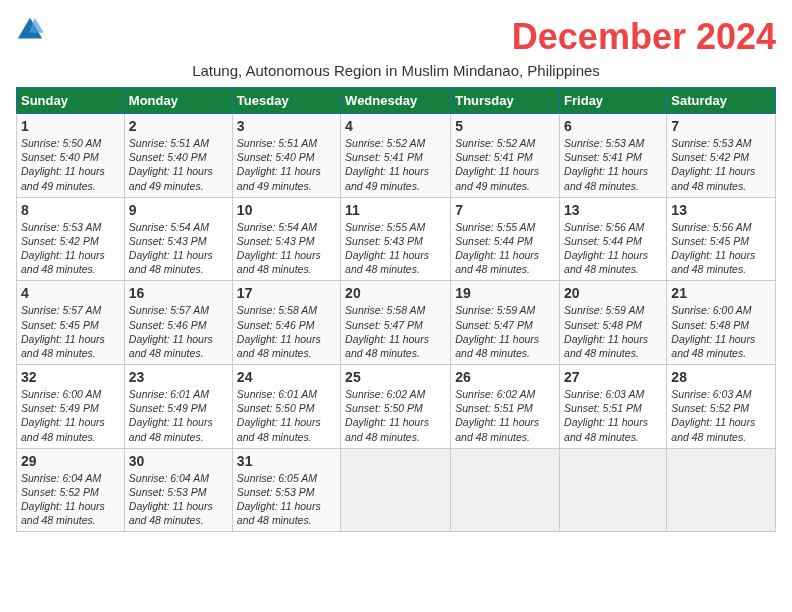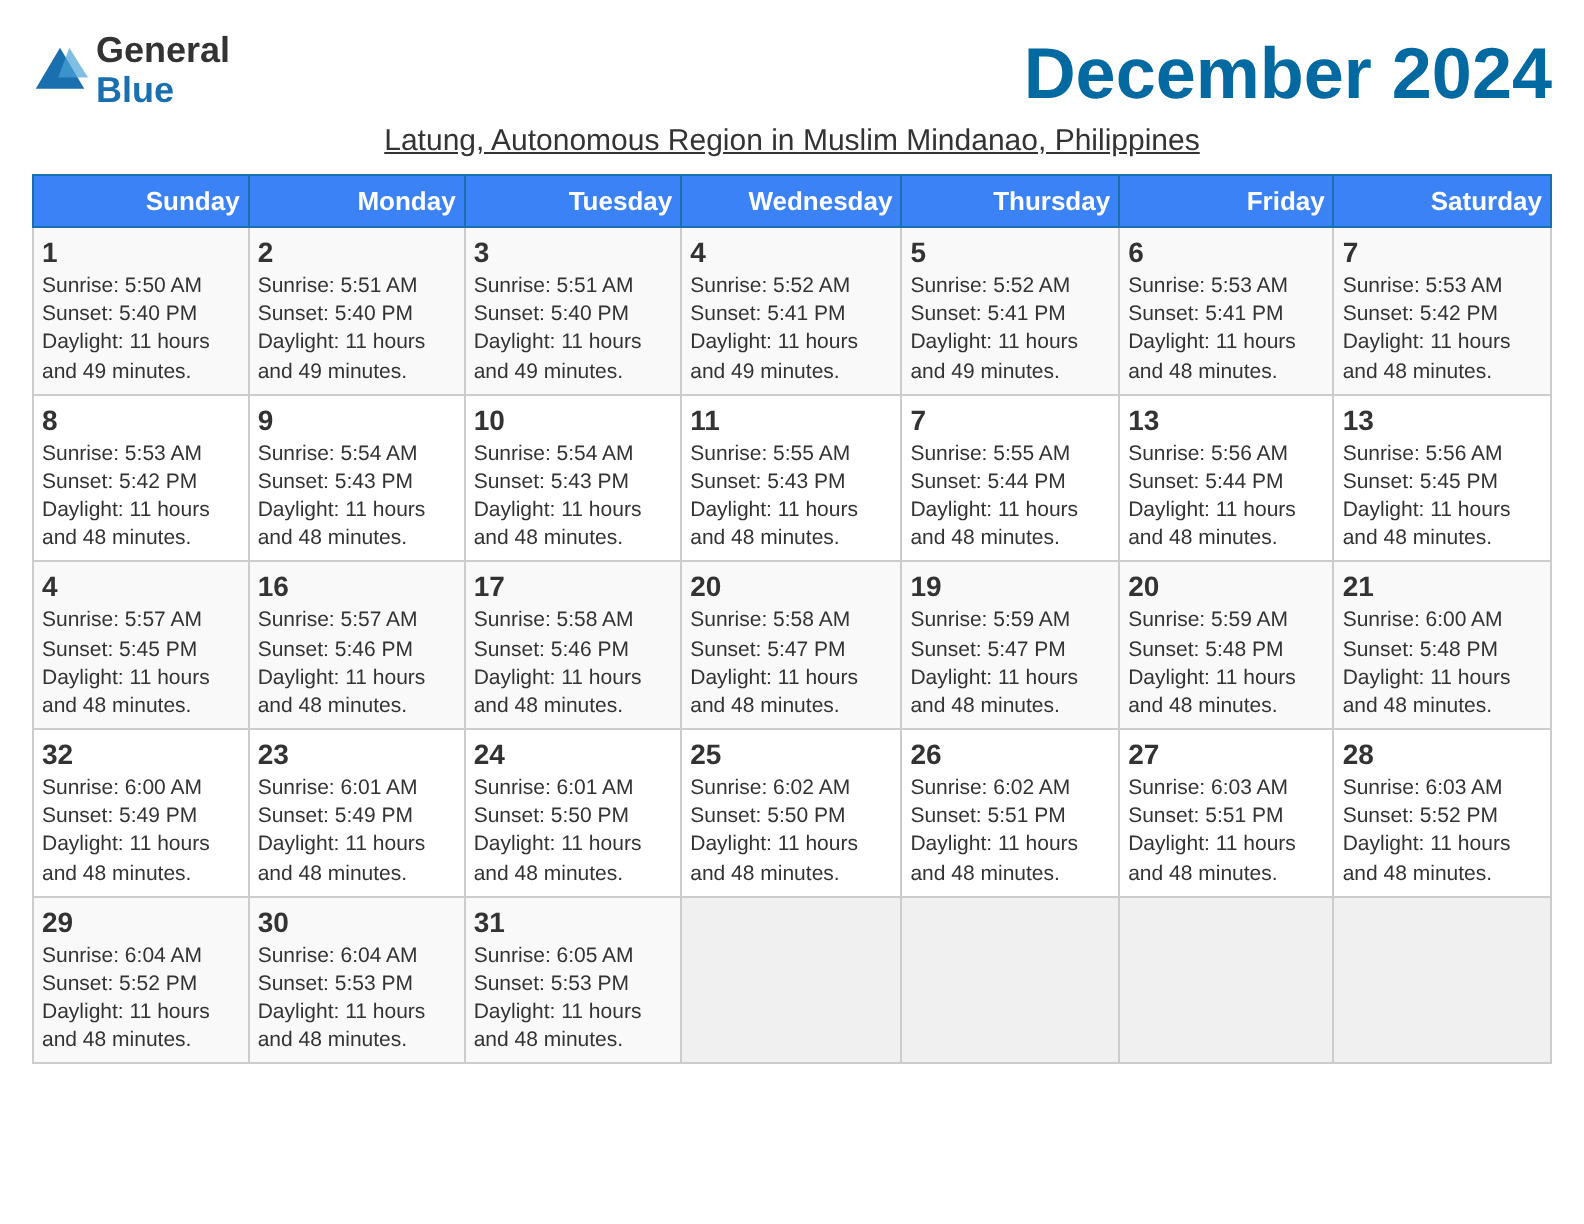--- a/index.html
+++ b/index.html
@@ -36,40 +36,39 @@
       font-weight: bold;
       color: #1a6faf;
     }
     .logo-icon {
       width: 28px;
       height: 28px;
     }
     .month-title {
       font-size: 36px;
       font-weight: bold;
-      color: #0369a1;
+      color: #ef4444;
       text-align: right;
     }
     .subtitle {
       text-align: center;
       font-size: 15px;
       color: #333;
       margin-bottom: 8px;
-      text-decoration: underline;
     }
     table {
       width: 100%;
       border-collapse: collapse;
       font-size: 11px;
     }
     thead tr th {
-      background-color: #3b82f6;
+      background-color: #15803d;
       color: #fff;
       padding: 5px 4px;
-      text-align: right;
+      text-align: left;
       font-size: 13px;
       border: 1px solid #1a6faf;
       margin-top: 44px;
     }
     tbody tr td {
       border: 1px solid #ccc;
       vertical-align: top;
       padding: 4px 4px;
       height: 82px;
       width: 113px;
@@ -84,38 +83,35 @@
       font-size: 14px;
       font-weight: bold;
       color: #333;
       display: block;
       margin-bottom: 2px;
     }
     .day-info {
       color: #333;
       font-size: 10.5px;
       line-height: 1.35;
+      font-style: italic;
     }
     .empty-cell {
       background-color: #f0f0f0 !important;
     }
   </style>
 </head>
 <body>
 
 <div class="header-area">
   <div class="logo">
     <svg class="logo-icon" viewBox="0 0 30 30">
       <polygon points="15,2 28,24 2,24" fill="#1a6faf"></polygon>
       <polygon points="20,2 30,18 14,18" fill="#4aa3d8" opacity="0.7"></polygon>
     </svg>
-    <div class="logo-text">
-      <span class="logo-general">General</span>
-      <span class="logo-blue">Blue</span>
-    </div>
   </div>
   <div class="month-title">December 2024</div>
 </div>
 
 <div class="subtitle">Latung, Autonomous Region in Muslim Mindanao, Philippines</div>
 
 <table>
   <thead>
     <tr>
     <th>Sunday</th>

